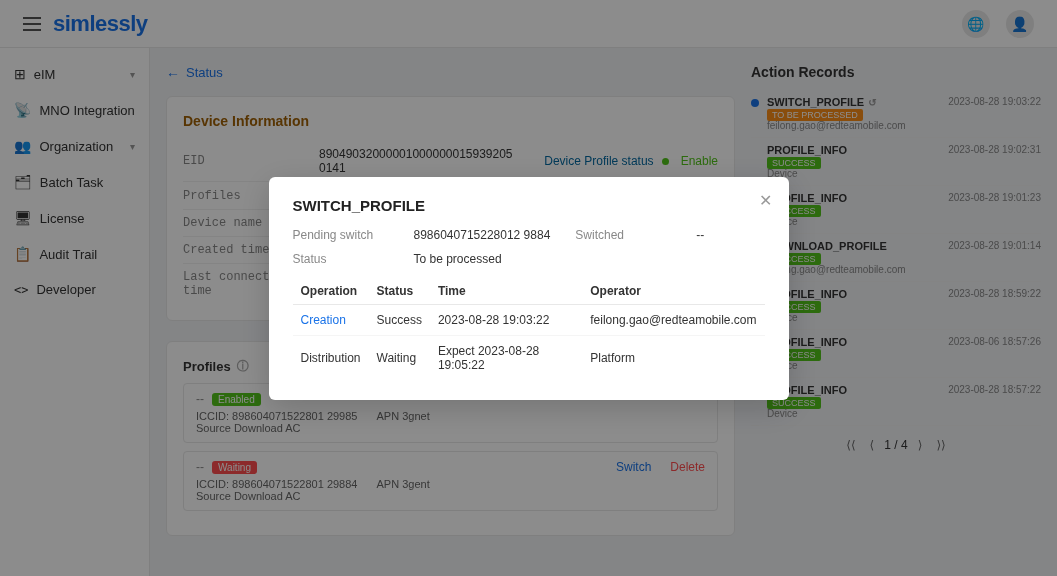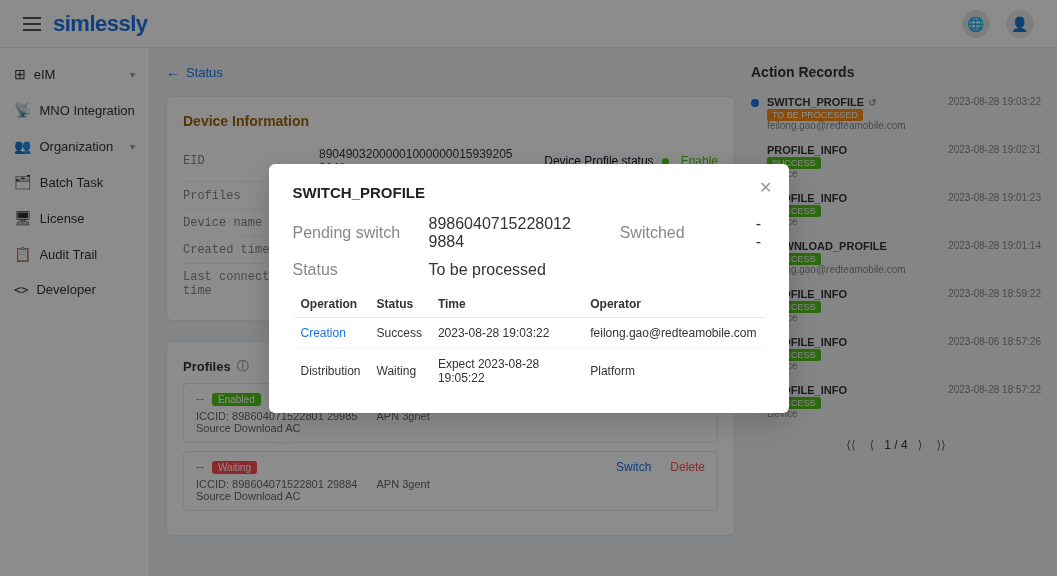--- a/index.html
+++ b/index.html
@@ -71,21 +71,21 @@
     .action-time { color: #888; font-size: 10px; text-align: right; flex-shrink: 0; }
     .pagination { display: flex; align-items: center; justify-content: center; gap: 6px; margin-top: 10px; font-size: 12px; }
     .pagination-btn { cursor: pointer; color: #666; padding: 2px 4px; }
     .pagination-info { color: #333; }
 
     
     .modal-overlay { position: fixed; top: 0; left: 0; width: 100%; height: 100%; background: rgba(0,0,0,0.45); display: flex; align-items: center; justify-content: center; z-index: 1000; }
     .modal { background: #fff; border-radius: 6px; width: 520px; padding: 20px 24px; position: relative; box-shadow: 0 8px 32px rgba(0,0,0,0.18); }
     .modal-title { font-size: 15px; font-weight: 700; margin-bottom: 14px; color: #222; }
     .modal-close { position: absolute; top: 14px; right: 16px; cursor: pointer; font-size: 16px; color: #999; }
-    .modal-row { display: flex; align-items: center; gap: 16px; margin-bottom: 10px; font-size: 16px; }
+    .modal-row { display: flex; align-items: center; gap: 1px; margin-bottom: 10px; font-size: 12px; }
     .modal-label { color: #888; width: 120px; flex-shrink: 0; }
     .modal-value { color: #333; }
     .modal-table { width: 100%; border-collapse: collapse; margin-top: 12px; font-size: 12px; }
     .modal-table th { text-align: left; color: #333; font-weight: 600; padding: 6px 8px; border-bottom: 1px solid #e8e8e8; }
     .modal-table td { padding: 8px 8px; border-bottom: 1px solid #f5f5f5; color: #333; }
     .modal-table tr:last-child td { border-bottom: none; }
     .status-success { color: #52c41a; font-weight: 500; }
     .status-waiting { color: #888; }
   </style>
 </head>
@@ -150,21 +150,21 @@
           <span class="return-arrow">←</span>
           <span>Status</span>
         </div>
 
         <div class="card">
           <div class="card-title">Device Information</div>
           <div class="info-row">
             <span class="info-label">EID</span>
             <span class="info-value">89049032000001000000015939205 0141</span>
             <span class="info-right">
-              <span style="color:#0f172a;">Device Profile status</span>
+              <span style="color:#0369a1;">Device Profile status</span>
               <span class="dot-green"></span>
               <span class="status-enable">Enable</span>
             </span>
           </div>
           <div class="info-row">
             <span class="info-label">Profiles</span>
             <span class="info-value">2</span>
             <span class="info-right">
               <span style="color:#888;">Group</span>
               <span style="margin-left:8px;">redtea</span>

